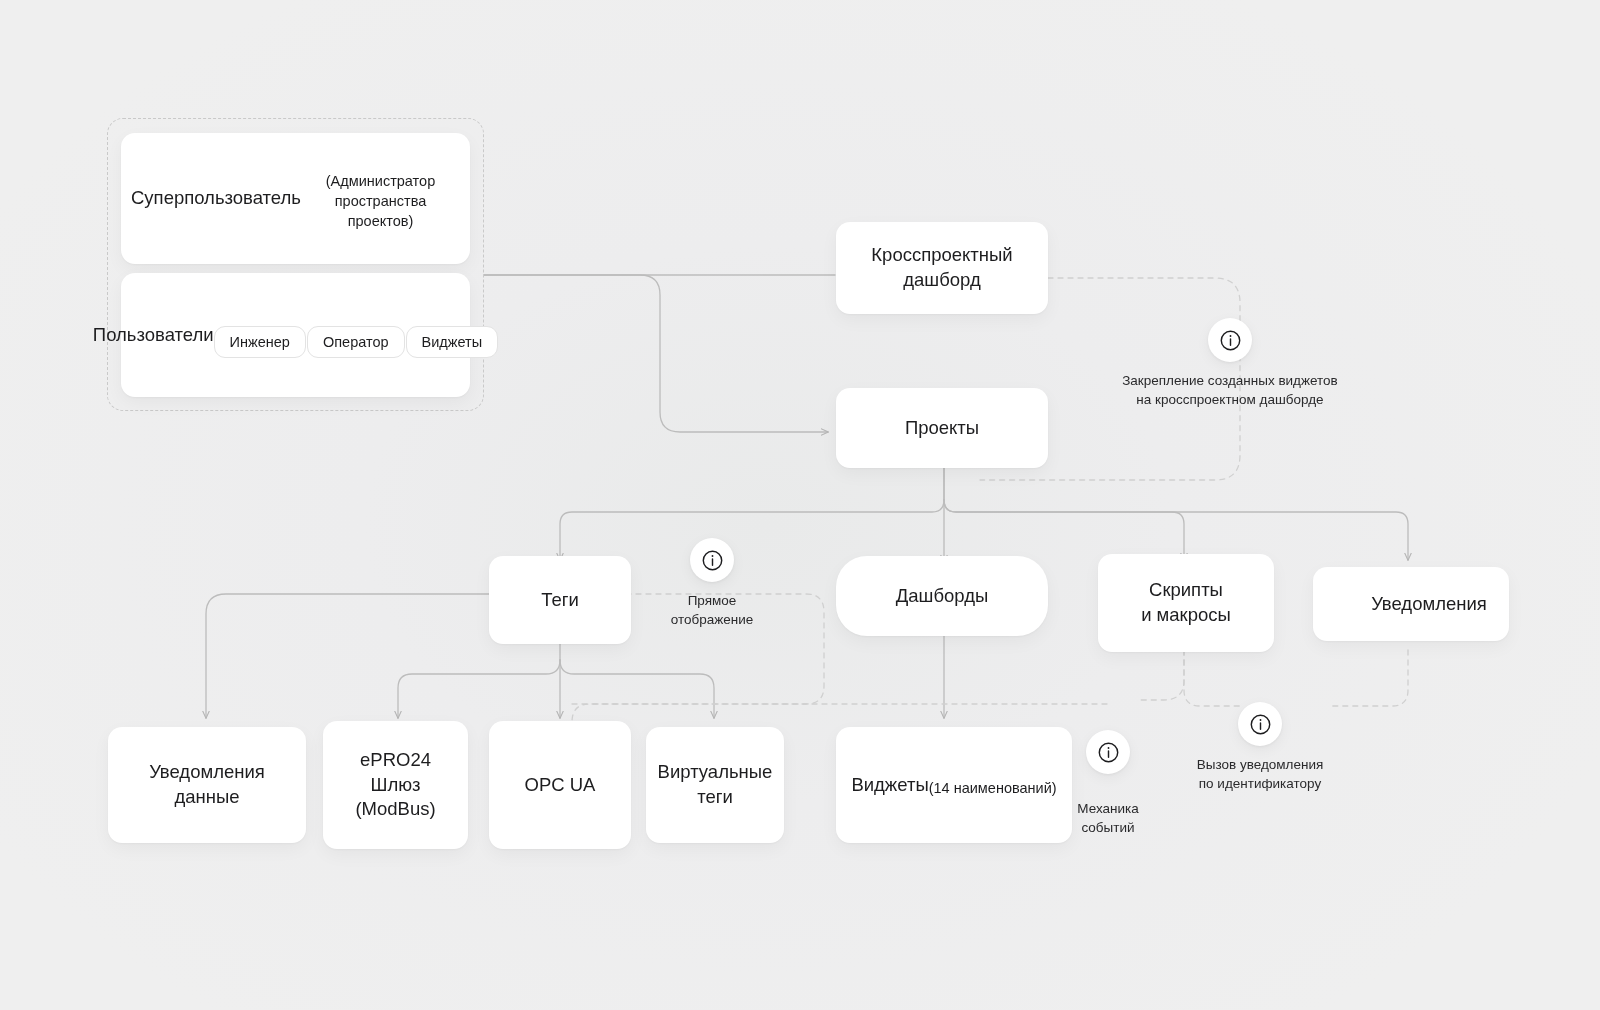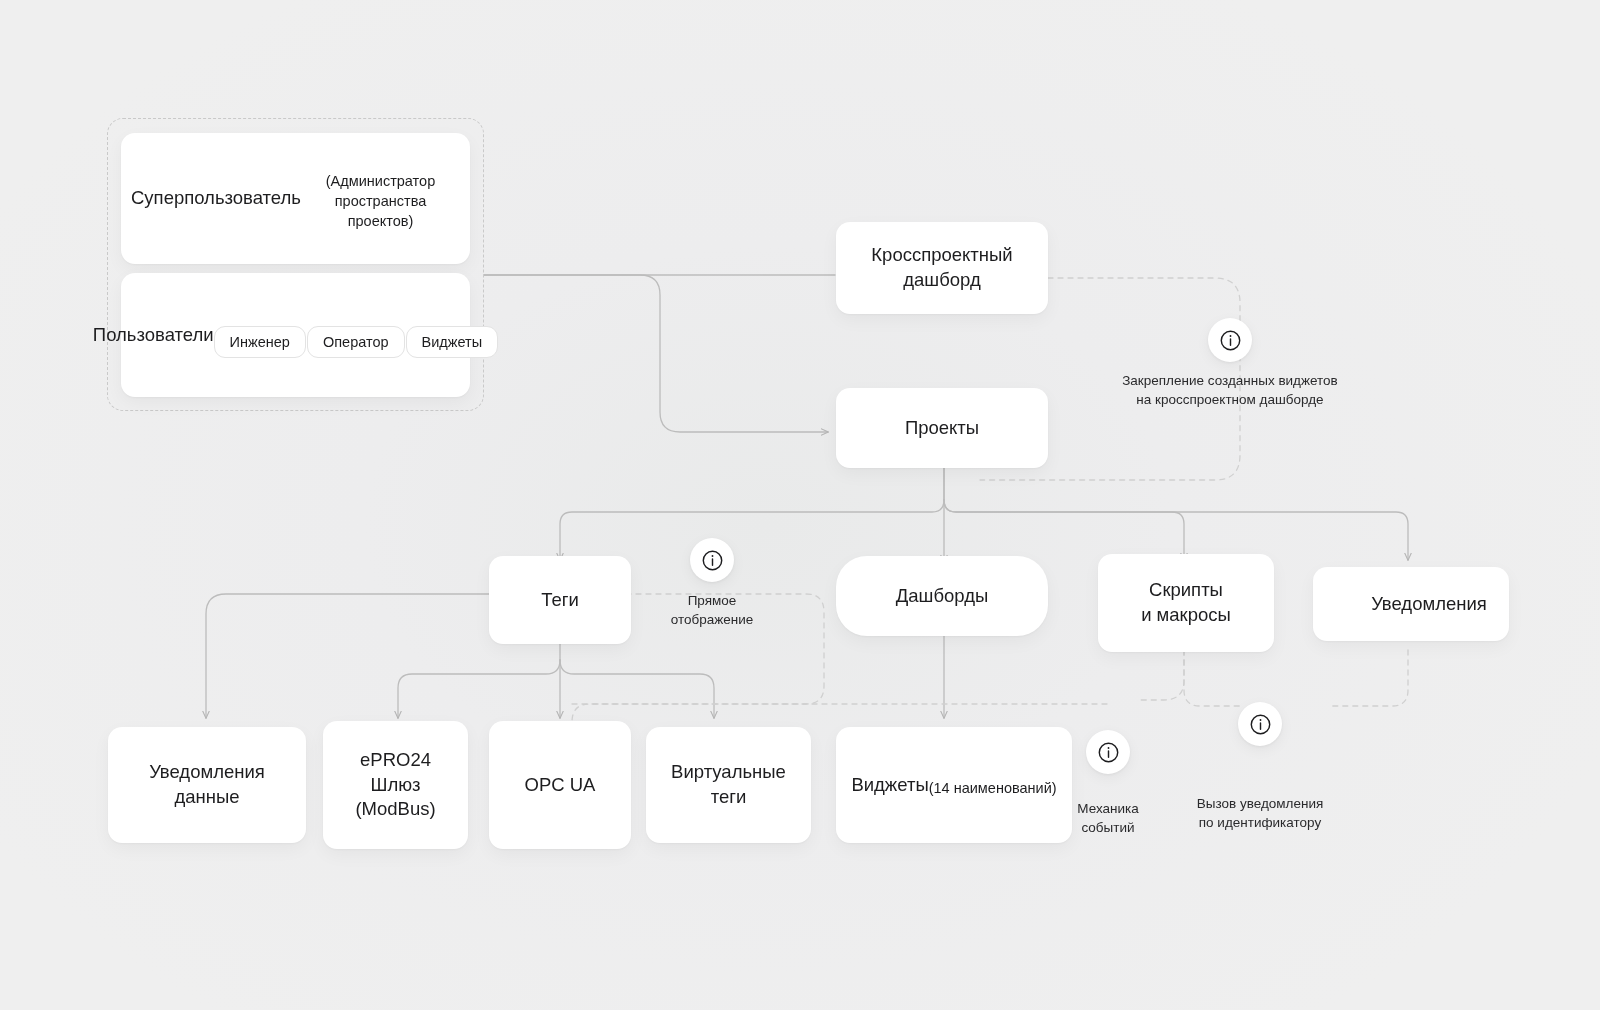--- a/index.html
+++ b/index.html
@@ -230,21 +230,21 @@
   <div class="node" style="left:323px; top:721px; width:145px; height:128px;">
     <div class="title">ePRO24
 Шлюз
 (ModBus)</div>
   </div>
 
   <div class="node" style="left:489px; top:721px; width:142px; height:128px;">
     <div class="title">OPC UA</div>
   </div>
 
-  <div class="node" style="left:646px; top:727px; width:165px; height:116px;">
+  <div class="node" style="left:646px; top:727px; width:138px; height:116px;">
     <div class="title">Виртуальные
 теги</div>
   </div>
 
   <div class="node" style="left:836px; top:727px; width:236px; height:116px;">
     <div class="title">Виджеты</div>
     <div class="sub">(14 наименований)</div>
   </div>
 
   <div class="annot" style="left:1080px; top:318px; width:300px;">
@@ -276,21 +276,21 @@
       <svg width="23" height="23" viewBox="0 0 24 24" aria-hidden="true">
         <circle cx="12" cy="12" r="9.6" fill="none" stroke="#1d1d1f" stroke-width="1.5"></circle>
         <circle cx="12" cy="7.3" r="0.95" fill="#1d1d1f"></circle>
         <path d="M12 10.4 L12 16.9" stroke="#1d1d1f" stroke-width="1.5" stroke-linecap="round"></path>
       </svg>
     </div>
     <div class="caption">Механика
 событий</div>
   </div>
 
-  <div class="annot" style="left:1166px; top:702px; width:188px;gap:39px;">
+  <div class="annot" style="left:1166px; top:702px; width:188px;">
     <div class="info-badge">
       <svg width="23" height="23" viewBox="0 0 24 24" aria-hidden="true">
         <circle cx="12" cy="12" r="9.6" fill="none" stroke="#1d1d1f" stroke-width="1.5"></circle>
         <circle cx="12" cy="7.3" r="0.95" fill="#1d1d1f"></circle>
         <path d="M12 10.4 L12 16.9" stroke="#1d1d1f" stroke-width="1.5" stroke-linecap="round"></path>
       </svg>
     </div>
     <div class="caption">Вызов уведомления
 по идентификатору</div>
   </div>

